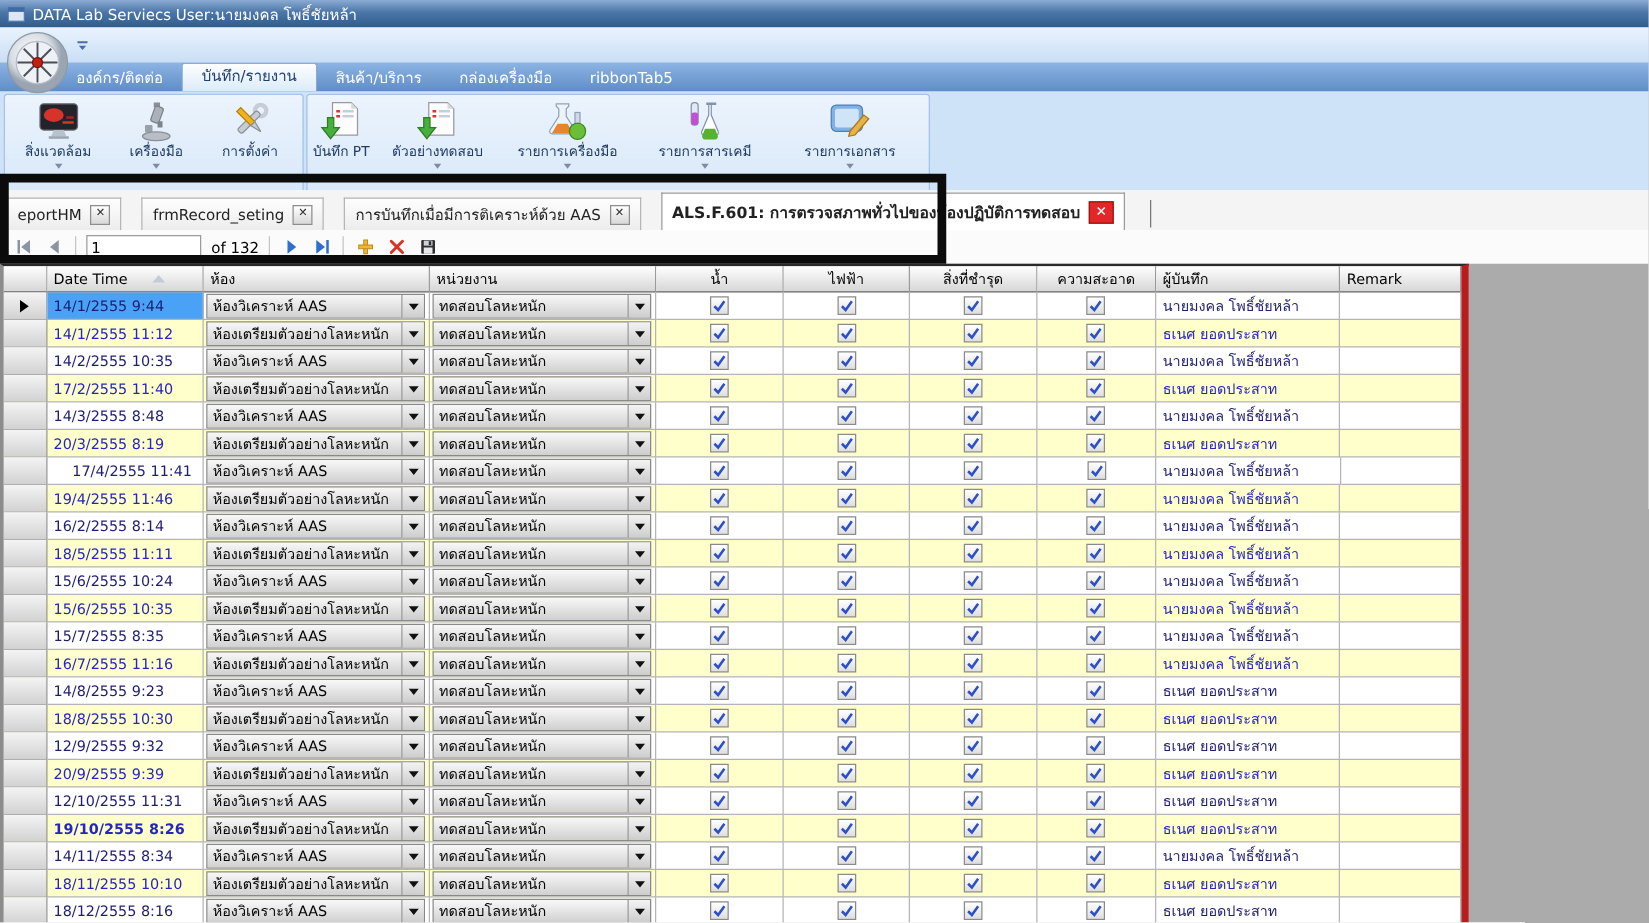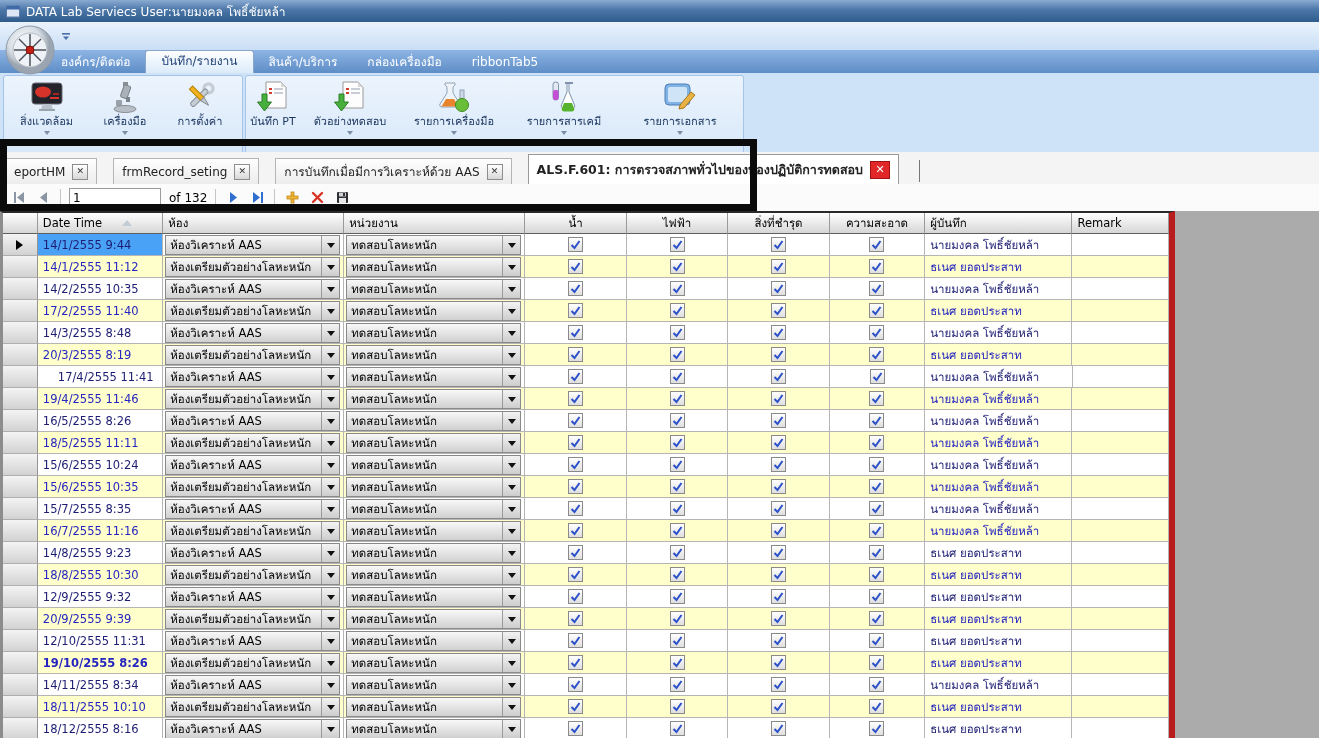--- a/index.html
+++ b/index.html
@@ -276,21 +276,21 @@
   <div class="tabstrip" id="doc-tabs">
       <div class="dtab">
         <span>eportHM</span>
         <span class="xbox">✕</span>
       </div>
       <div class="dtab">
         <span>frmRecord_seting</span>
         <span class="xbox">✕</span>
       </div>
       <div class="dtab">
-        <span>การบันทึกเมื่อมีการวิเคราะห์ด้วย AAS</span>
+        <span>การบันทึกเมื่อมีการติเคราะห์ด้วย AAS</span>
         <span class="xbox">✕</span>
       </div>
       <div class="dtab active">
         <span>ALS.F.601: การตรวจสภาพทั่วไปของห้องปฏิบัติการทดสอบ</span>
         <span class="xred">✕</span>
       </div>
       <span class="dtab-sep"></span>
     </div>
 
   <div class="navbar">
@@ -781,21 +781,21 @@
               <svg width="11" height="11">
                 <polyline points="1.5,6 4.5,9 9.5,2" fill="none" stroke="#2b50c8" stroke-width="2"></polyline>
               </svg>
             </span>
           </div>
           <div class="gc txt" style="width: 148px;">นายมงคล โพธิ์ชัยหล้า</div>
           <div class="gc txt" style="width: 97px;"></div>
         </div>
         <div class="grow">
           <div class="rowhdr" style="width: 35px;"></div>
-          <div class="gc txt" style="width: 126px;">16/5/2555 8:26</div>
+          <div class="gc txt" style="width: 126px;">16/2/2555 8:14</div>
           <div class="gc" style="width: 182px;">
             <div class="combo">
               <span>ห้องวิเคราะห์ AAS</span>
               <span class="cab">
                 <span class="ctri"></span>
               </span>
             </div>
           </div>
           <div class="gc" style="width: 182px;">
             <div class="combo">

